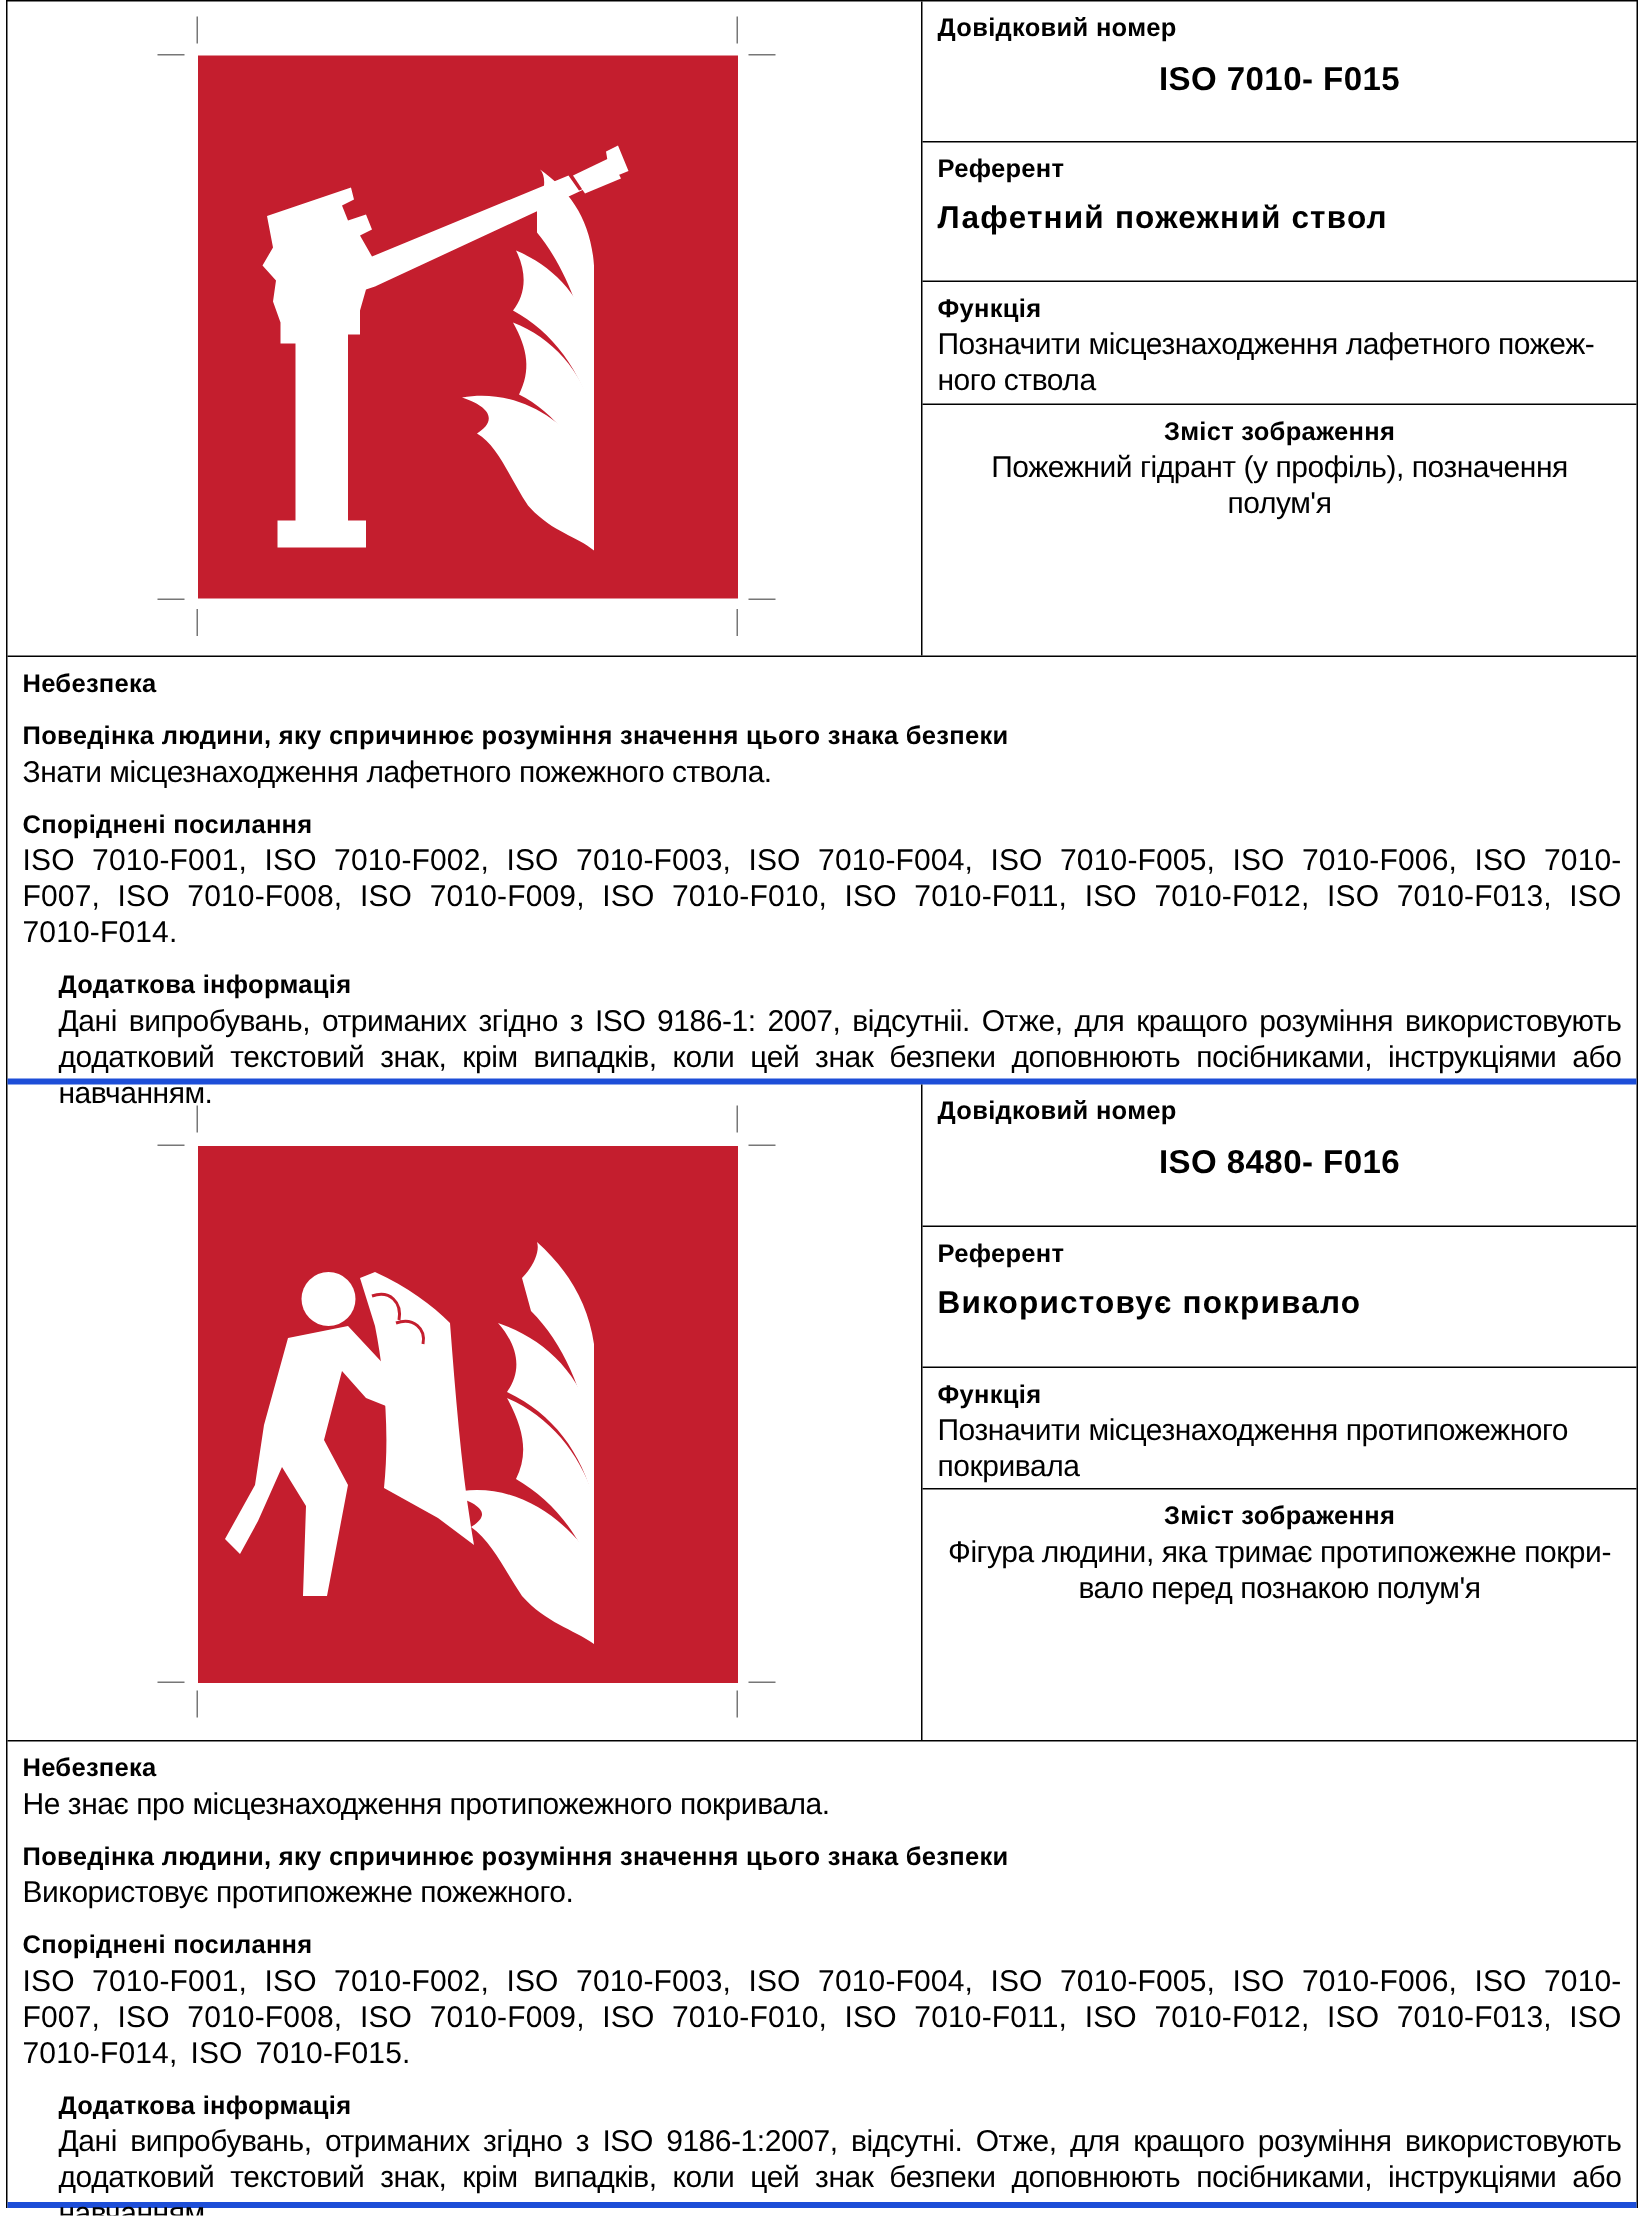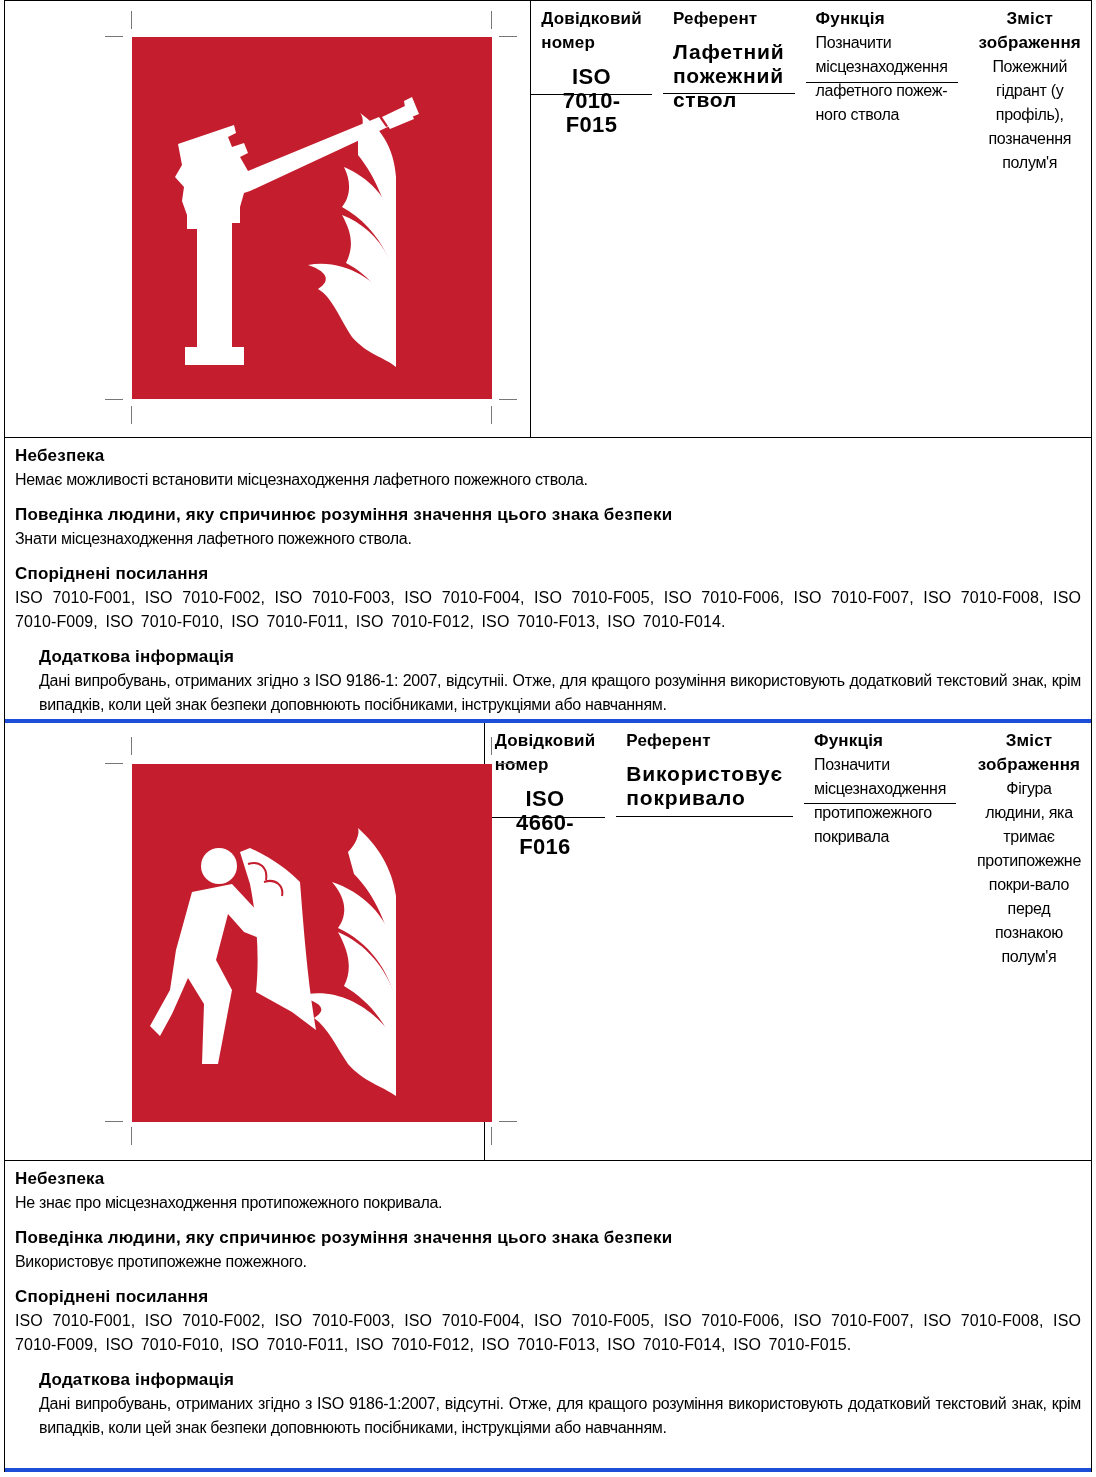--- a/index.html
+++ b/index.html
@@ -22,22 +22,21 @@
       border-bottom: 1px solid #000;
     }
     .sign-cell {
       width: 610px;
       border-right: 1px solid #000;
       position: relative;
     }
     .info-col {
       flex: 1;
       display: flex;
-      flex-direction: row;
-      gap: 11px;
+      flex-direction: column;
     }
     .info-cell {
       border-bottom: 1px solid #000;
       padding: 6px 10px 0 10px;
       font-size: 17px;
       line-height: 24px;
     }
     .info-cell:last-child { border-bottom: none; flex: 1; text-align: center; }
     .lbl { font-weight: bold; font-size: 17px; letter-spacing: 0.2px; }
     .refnum {
@@ -47,21 +46,21 @@
       margin-top: 10px;
       letter-spacing: 0.3px;
     }
     .referent {
       text-align: left;
       font-weight: bold;
       font-size: 21px;
       margin-top: 9px;
       letter-spacing: 0.8px;
     }
-    .txt { font-size: 16px; letter-spacing: -0.3px; }
+    .txt { font-size: 20px; letter-spacing: -0.3px; }
     .block-bottom {
       border-bottom: 4px solid #1d4ed8;
       padding: 6px 10px 4px 10px;
     }
     .sec { margin-bottom: 11px; }
     .sec:last-child { margin-bottom: 0; margin-left: 24px; }
     .sec .lbl { display: block; line-height: 24px; }
     .sec .txt { display: block; line-height: 24px; text-align: justify; }
     .refs { word-spacing: 3px; letter-spacing: 0.1px; }
     .sign {
@@ -123,21 +122,20 @@
       <div class="info-cell">
         <div class="lbl">Зміст зображення</div>
         <div class="txt">Пожежний гідрант (у профіль), позначення полум'я</div>
       </div>
     </div>
   </div>
 
   <div class="block-bottom" style="height:285px;">
     <div class="sec">
       <span class="lbl">Небезпека</span>
-      <span class="txt">Немає можливості встановити місцезнаходження лафетного пожежного ствола.</span>
     </div>
     <div class="sec">
       <span class="lbl">Поведінка людини, яку спричинює розуміння значення цього знака безпеки</span>
       <span class="txt">Знати місцезнаходження лафетного пожежного ствола.</span>
     </div>
     <div class="sec">
       <span class="lbl">Споріднені посилання</span>
       <span class="txt refs">ISO 7010-F001, ISO 7010-F002, ISO 7010-F003, ISO 7010-F004, ISO 7010-F005, ISO 7010-F006, ISO 7010-F007, ISO 7010-F008, ISO 7010-F009, ISO 7010-F010, ISO 7010-F011, ISO 7010-F012, ISO 7010-F013, ISO 7010-F014.</span>
     </div>
     <div class="sec">
@@ -171,21 +169,21 @@
           <path fill="#fff" d="M216 88 C224 80 228 70 226 64 C246 82 260 104 264 132 L264 200 C256 162 244 132 222 110 Z"></path>
           <path fill="#fff" d="M200 118 C230 128 254 150 264 186 L264 238 C256 204 236 178 206 164 C216 150 214 134 200 118 Z"></path>
           <path fill="#fff" d="M206 168 C234 180 254 204 264 234 L264 286 C254 258 236 236 212 222 C220 206 218 190 206 168 Z"></path>
           <path fill="#fff" d="M166 232 C204 222 236 242 256 266 L264 272 L264 332 C250 322 232 318 216 300 C204 282 196 264 182 254 C192 248 196 240 166 232 Z"></path>
         </svg>
       </div>
     </div>
     <div class="info-col">
       <div class="info-cell" style="height:95px;">
         <div class="lbl">Довідковий номер</div>
-        <div class="refnum">ISO 4660- F016</div>
+        <div class="refnum">ISO 8480- F016</div>
       </div>
       <div class="info-cell" style="height:94px;">
         <div class="lbl">Референт</div>
         <div class="referent">Використовує покривало</div>
       </div>
       <div class="info-cell" style="height:81px;">
         <div class="lbl">Функція</div>
         <div class="txt">Позначити місцезнаходження протипожежного покривала</div>
       </div>
       <div class="info-cell">

